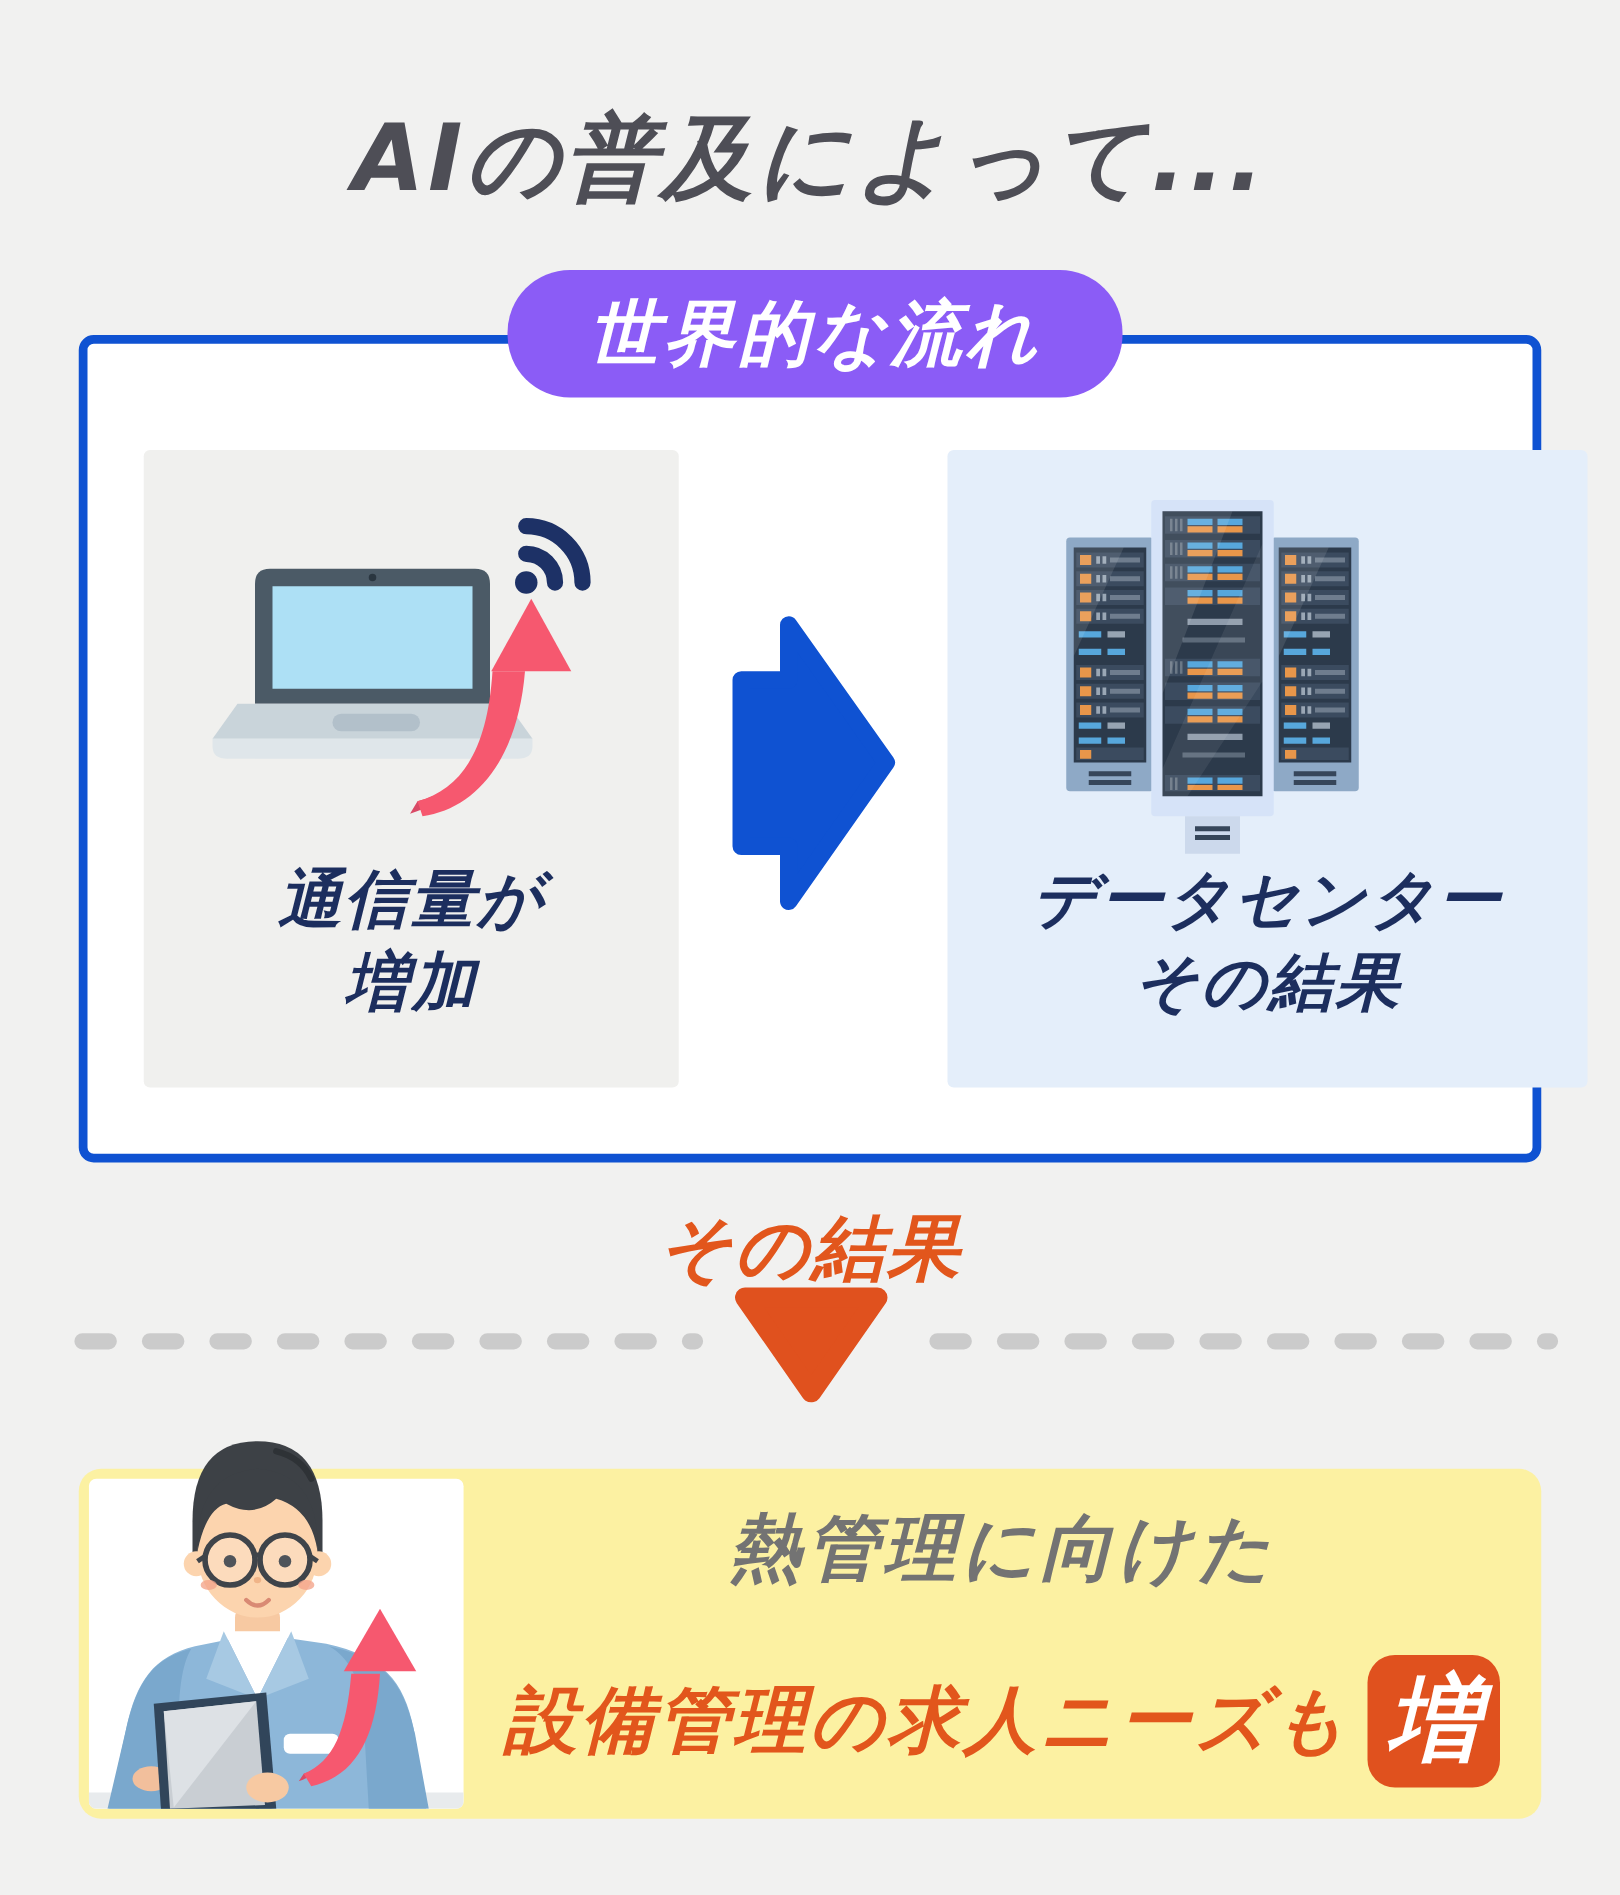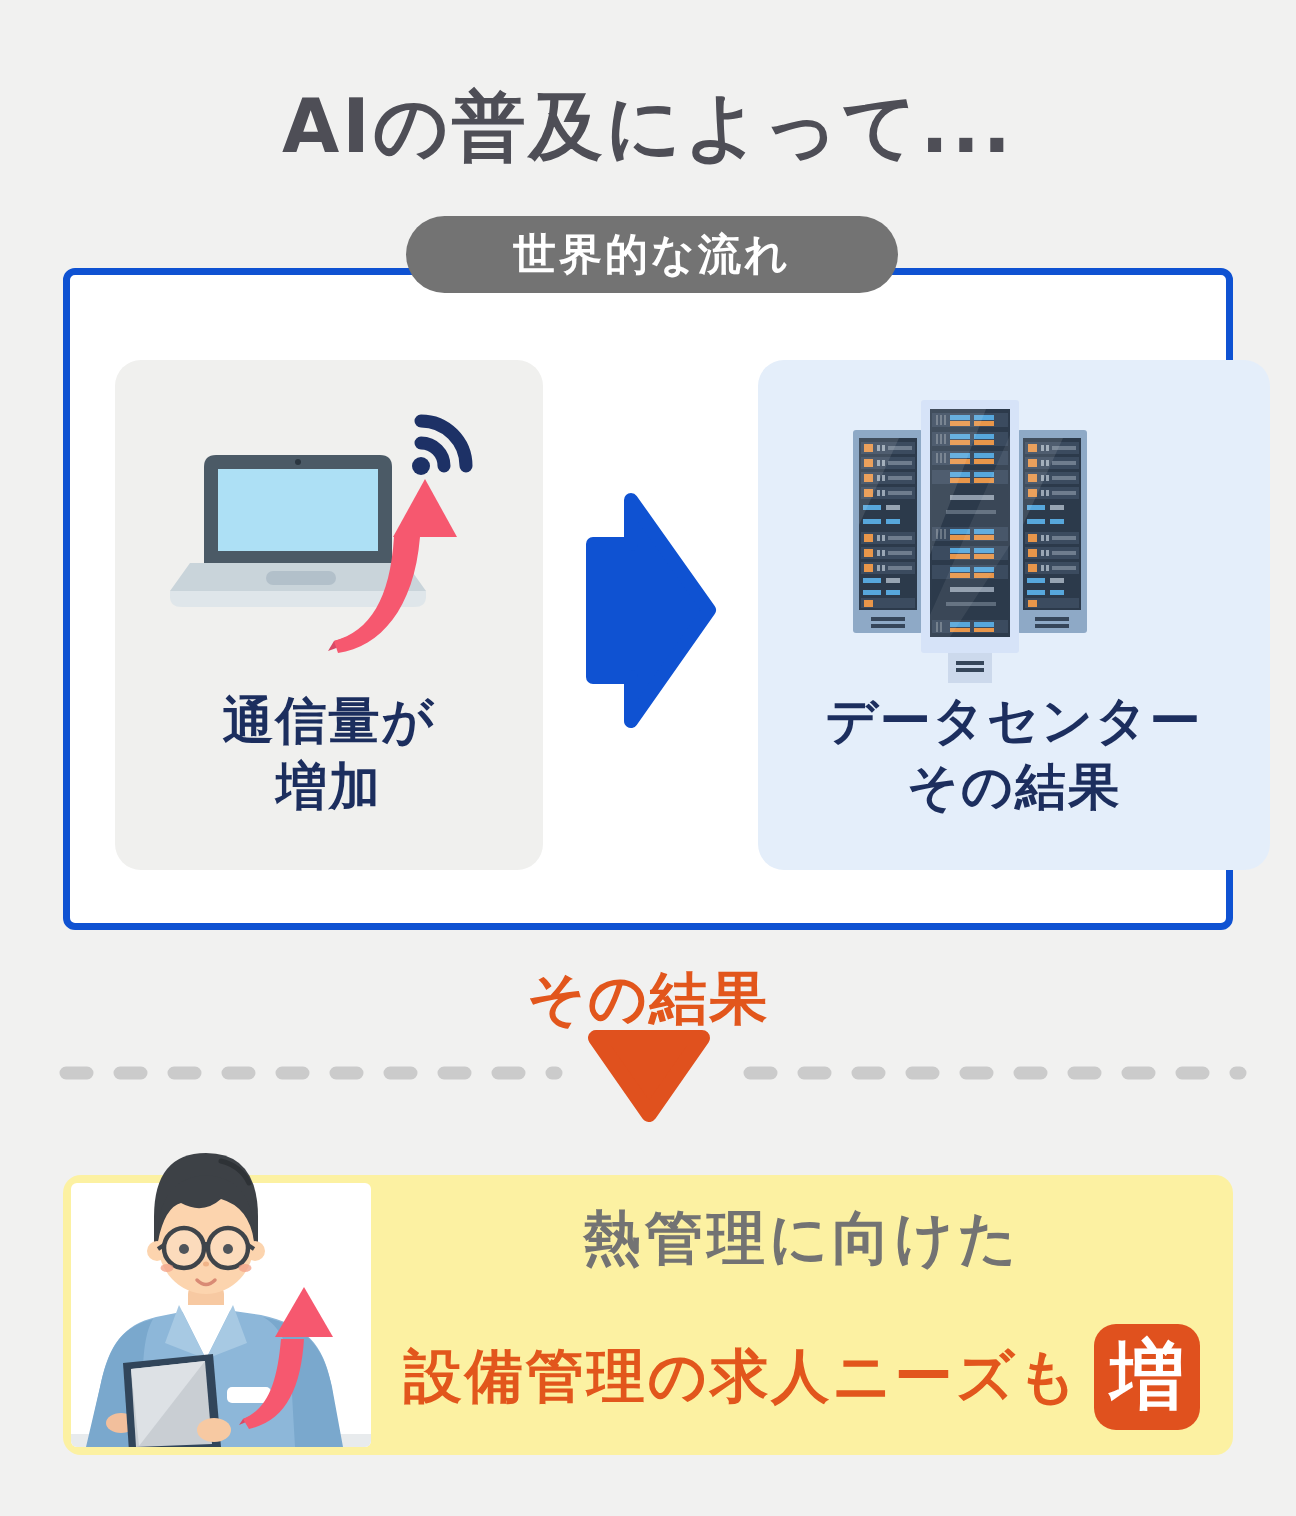--- a/index.html
+++ b/index.html
@@ -1,34 +1,34 @@
 <!DOCTYPE html>
 <html><head>
 <meta charset="utf-8">
 <style>
   html,body{margin:0;padding:0;background:#f1f1f0;}
   .canvas{
     position:relative;width:1296px;height:1516px;background:#f1f1f0;
-    overflow:hidden;font-family:"DejaVu Sans",sans-serif;
+    overflow:hidden;font-family:"DejaVu Sans",sans-serif;font-style:italic;
   }
   .title{
     position:absolute;top:78px;left:0;width:100%;text-align:center;
     font-size:74px;font-weight:bold;color:#4e4e56;letter-spacing:3px;
   }
   .flow-box{
     position:absolute;left:63px;top:268px;width:1156px;height:648px;
     background:#ffffff;border:7px solid #0f52d2;border-radius:12px;
   }
   .flow-badge{
-    position:absolute;left:406px;top:216px;width:492px;height:77px;
-    background:#737373;border-radius:50px;display:flex;align-items:center;
-    justify-content:center;color:#ffffff;font-size:43px;font-weight:bold;
+    position:absolute;left:406px;top:216px;width:492px;height:102px;
+    background:#8b5cf6;border-radius:50px;display:flex;align-items:center;
+    justify-content:center;color:#ffffff;font-size:57px;font-weight:bold;
     letter-spacing:3px;z-index:3;
   }
-  .card{position:absolute;border-radius:26px;}
+  .card{position:absolute;border-radius:5px;}
   .card-left{left:115px;top:360px;width:428px;height:510px;background:#f0f0ee;}
   .card-right{left:758px;top:360px;width:512px;height:510px;background:#e4eefa;}
   .card-label{
     position:absolute;left:0;right:0;top:328px;text-align:center;
     font-size:51px;font-weight:bold;color:#1c2e5e;line-height:1.3;letter-spacing:2px;
   }
   .icon-svg{position:absolute;}
   .laptop-svg{left:168px;top:395px;width:340px;height:290px;}
   .server-svg{left:800px;top:395px;width:340px;height:300px;}
   .arrow-right-svg{left:585px;top:488px;width:135px;height:250px;}

